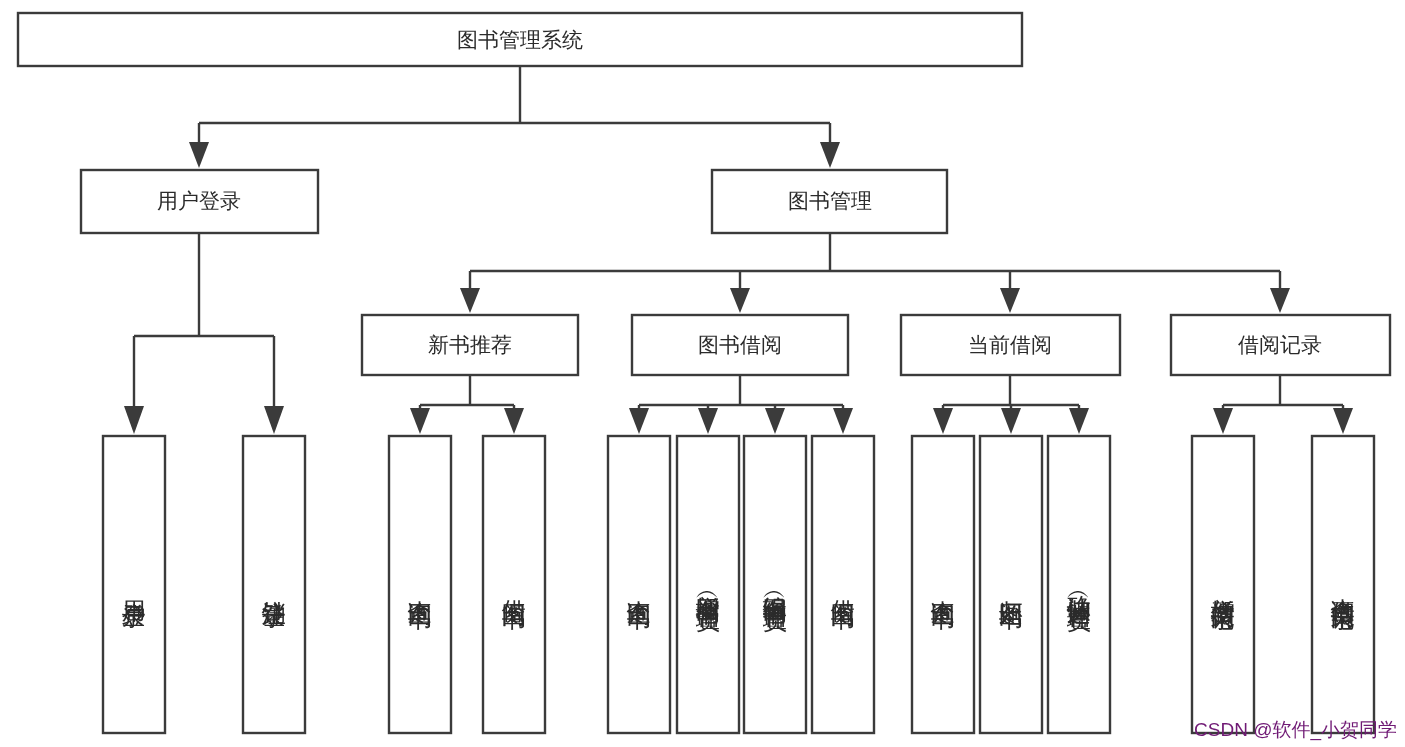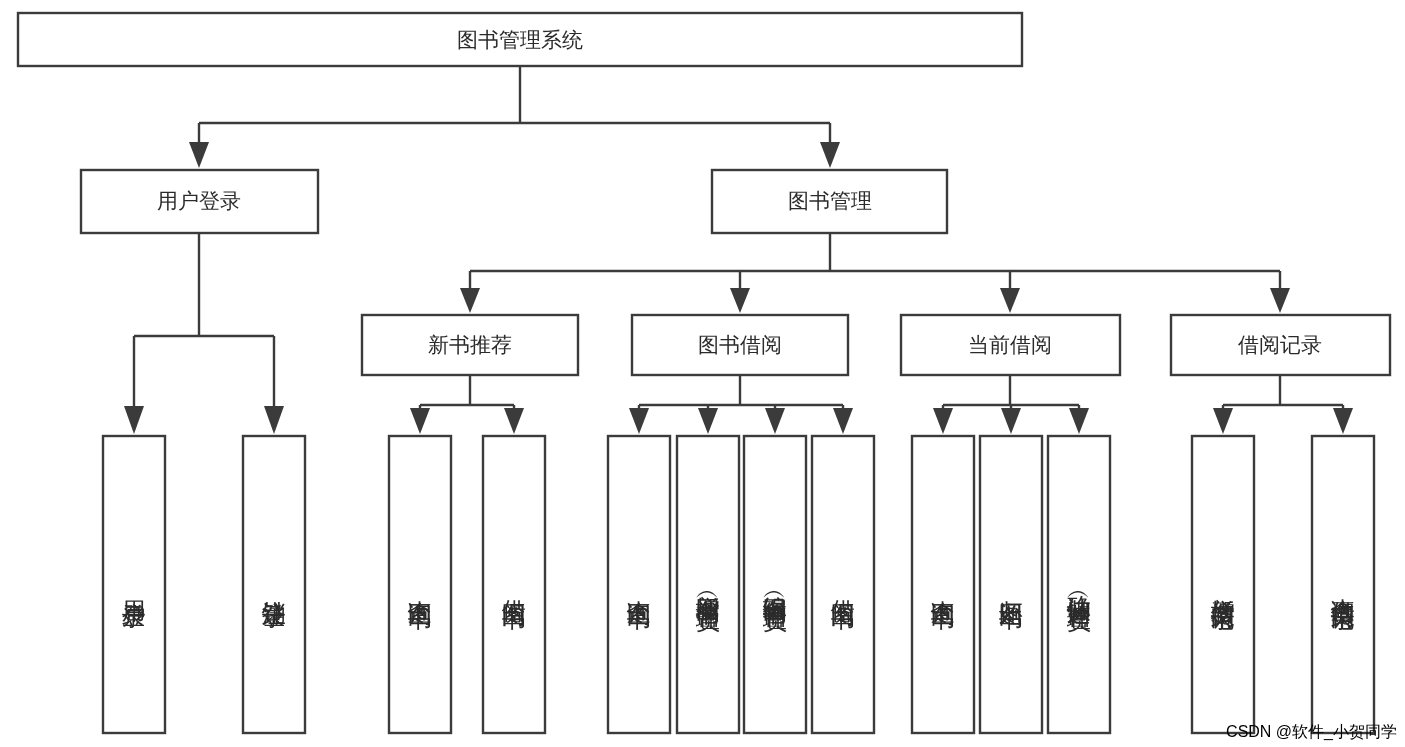--- a/index.html
+++ b/index.html
@@ -45,22 +45,22 @@
     font-size: 21px;
     fill: #2b2b2b;
     text-anchor: middle;
     dominant-baseline: middle;
   }
   .watermark {
     position: absolute;
     right: 8px;
     bottom: 4px;
     font-family: "Liberation Sans", "DejaVu Sans", sans-serif;
-    font-size: 16px;
-    color: #000000;
+    font-size: 19px;
+    color: #701a75;
     white-space: nowrap;
     user-select: none;
   }
 </style>
 </head>
 <body>
 
 <div id="diagram-root">
 
   <svg id="tree-svg" viewBox="0 0 1405 747">

